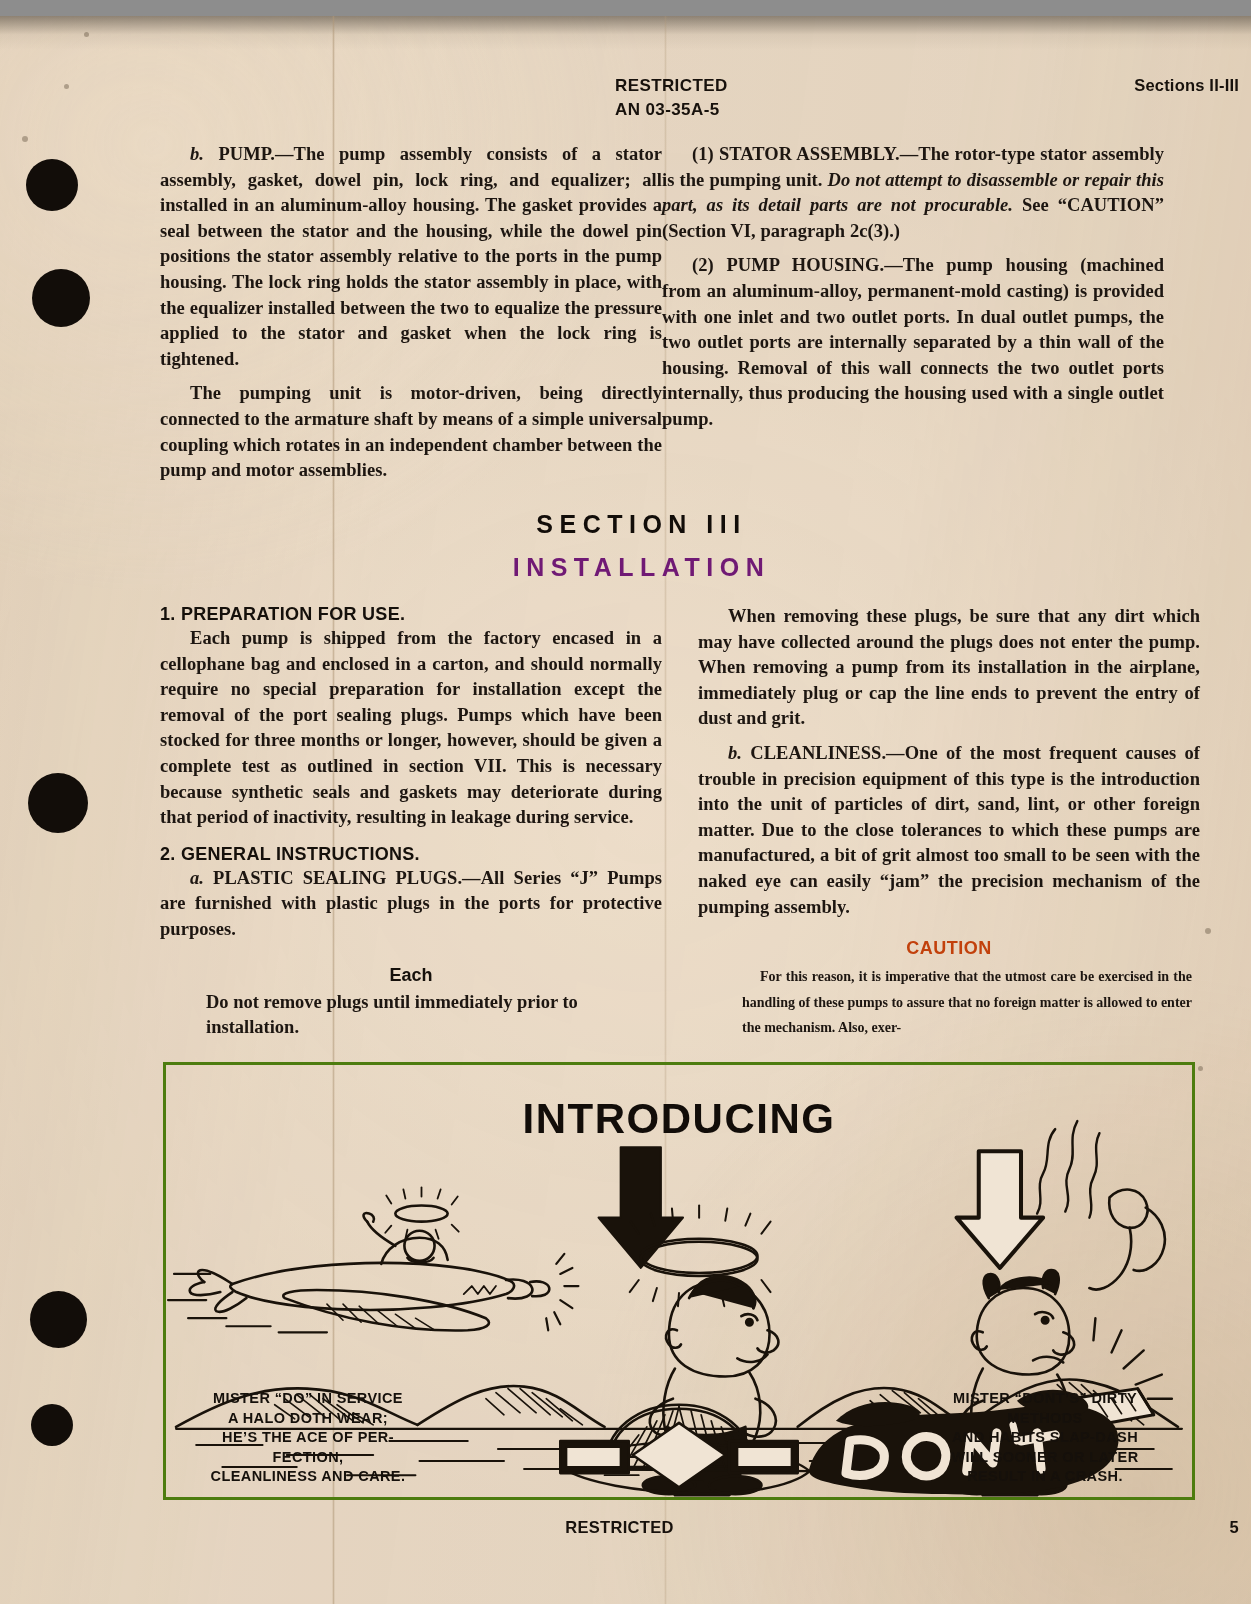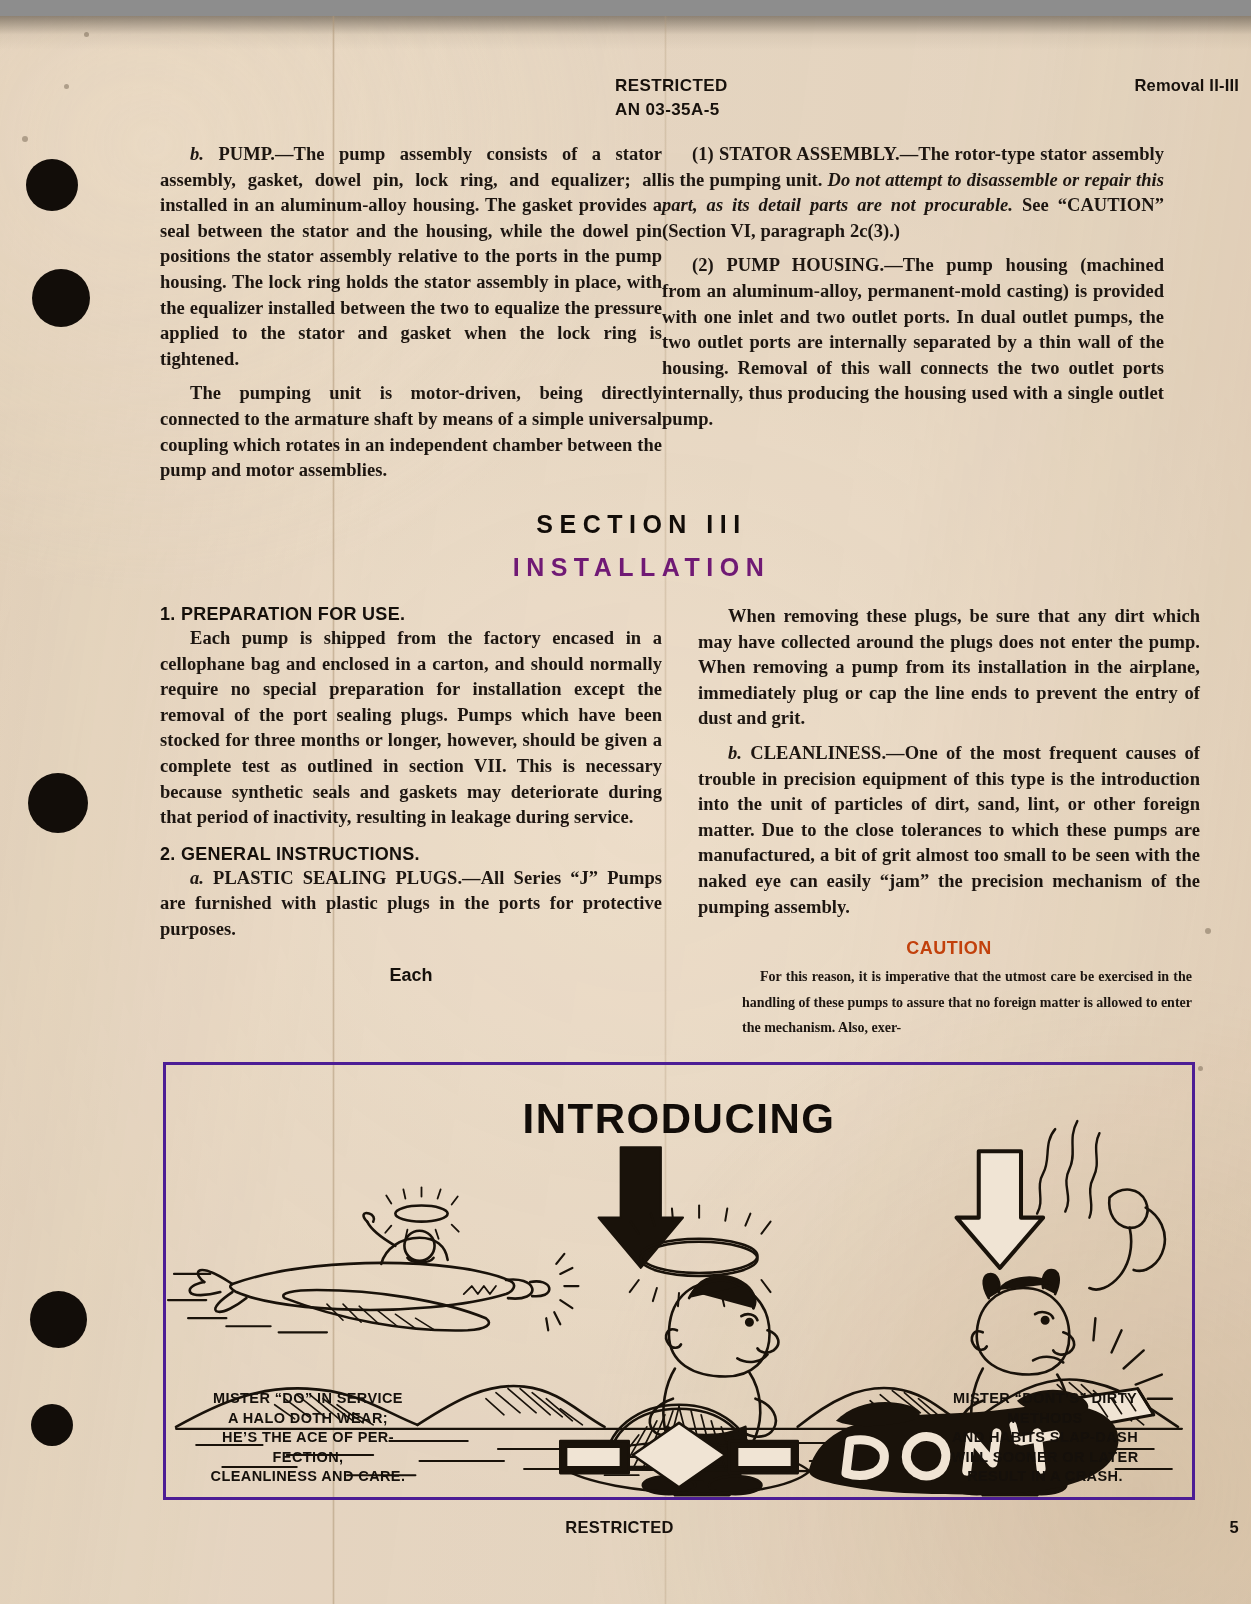--- a/index.html
+++ b/index.html
@@ -186,21 +186,21 @@
     color: #1d1611;
   }
 
   
   .figure-box {
     position: absolute;
     left: 163px;
     top: 1046px;
     width: 1026px;
     height: 432px;
-    border: 3px solid #4c1d95;
+    border: 3px solid #4d7c0f;
     background: transparent;
     overflow: hidden;
   }
   .fig-title {
     position: absolute;
     top: 30px;
     left: 0; right: 0;
     text-align: center;
     font-family: "Liberation Sans", sans-serif;
     font-weight: bold;
@@ -273,21 +273,21 @@
   <div class="speck" style="left:22px; top:120px; width:6px; height:6px;"></div>
   <div class="speck" style="left:84px; top:16px; width:5px; height:5px;"></div>
   <div class="speck" style="left:1205px; top:912px; width:6px; height:6px;"></div>
   <div class="speck" style="left:1198px; top:1050px; width:5px; height:5px;"></div>
 
   <div class="page-header">
     <div class="hdr-center">
       <div>RESTRICTED</div>
       <div>AN 03-35A-5</div>
     </div>
-    <div class="hdr-right">Removal II-III</div>
+    <div class="hdr-right">Sections II-III</div>
   </div>
 
   <div class="cols">
 
     <div class="col">
       <p class="body"><em class="run-in-it">b.</em> <span class="run-in">PUMP.—</span><span>The pump assembly consists of a stator assembly, gasket, dowel pin, lock ring, and equalizer; all installed in an aluminum-alloy housing. The gasket provides a seal between the stator and the housing, while the dowel pin positions the stator assembly relative to the ports in the pump housing. The lock ring holds the stator assembly in place, with the equalizer installed between the two to equalize the pressure applied to the stator and gasket when the lock ring is tightened.</span></p>
       <p class="body">The pumping unit is motor-driven, being directly connected to the armature shaft by means of a simple universal coupling which rotates in an independent chamber between the pump and motor assemblies.</p>
     </div>
 
     <div class="col">
@@ -304,20 +304,21 @@
   <div class="cols2">
 
     <div class="col">
       <h3 class="num-head">1. PREPARATION FOR USE.</h3>
       <p class="body">Each pump is shipped from the factory encased in a cellophane bag and enclosed in a carton, and should normally require no special preparation for installation except the removal of the port sealing plugs. Pumps which have been stocked for three months or longer, however, should be given a complete test as outlined in section VII. This is necessary because synthetic seals and gaskets may deteriorate during that period of inactivity, resulting in leakage during service.</p>
 
       <h3 class="num-head spaced">2. GENERAL INSTRUCTIONS.</h3>
       <p class="body"><em class="run-in-it">a.</em> <span class="run-in">PLASTIC SEALING PLUGS.—</span><span>All Series “J” Pumps are furnished with plastic plugs in the ports for protective purposes.</span></p>
 
       <div class="note-head">Each</div>
+      <p class="note-body">Do not remove plugs until immediately prior to installation.</p>
     </div>
 
     <div class="col">
       <p class="body">When removing these plugs, be sure that any dirt which may have collected around the plugs does not enter the pump. When removing a pump from its installation in the airplane, immediately plug or cap the line ends to prevent the entry of dust and grit.</p>
       <p class="body"><em class="run-in-it">b.</em> <span class="run-in">CLEANLINESS.—</span><span>One of the most frequent causes of trouble in precision equipment of this type is the introduction into the unit of particles of dirt, sand, lint, or other foreign matter. Due to the close tolerances to which these pumps are manufactured, a bit of grit almost too small to be seen with the naked eye can easily “jam” the precision mechanism of the pumping assembly.</span></p>
 
       <div class="caution-head">CAUTION</div>
       <p class="caution-body">For this reason, it is imperative that the utmost care be exercised in the handling of these pumps to assure that no foreign matter is allowed to enter the mechanism. Also, exer-</p>
     </div>
   </div>

